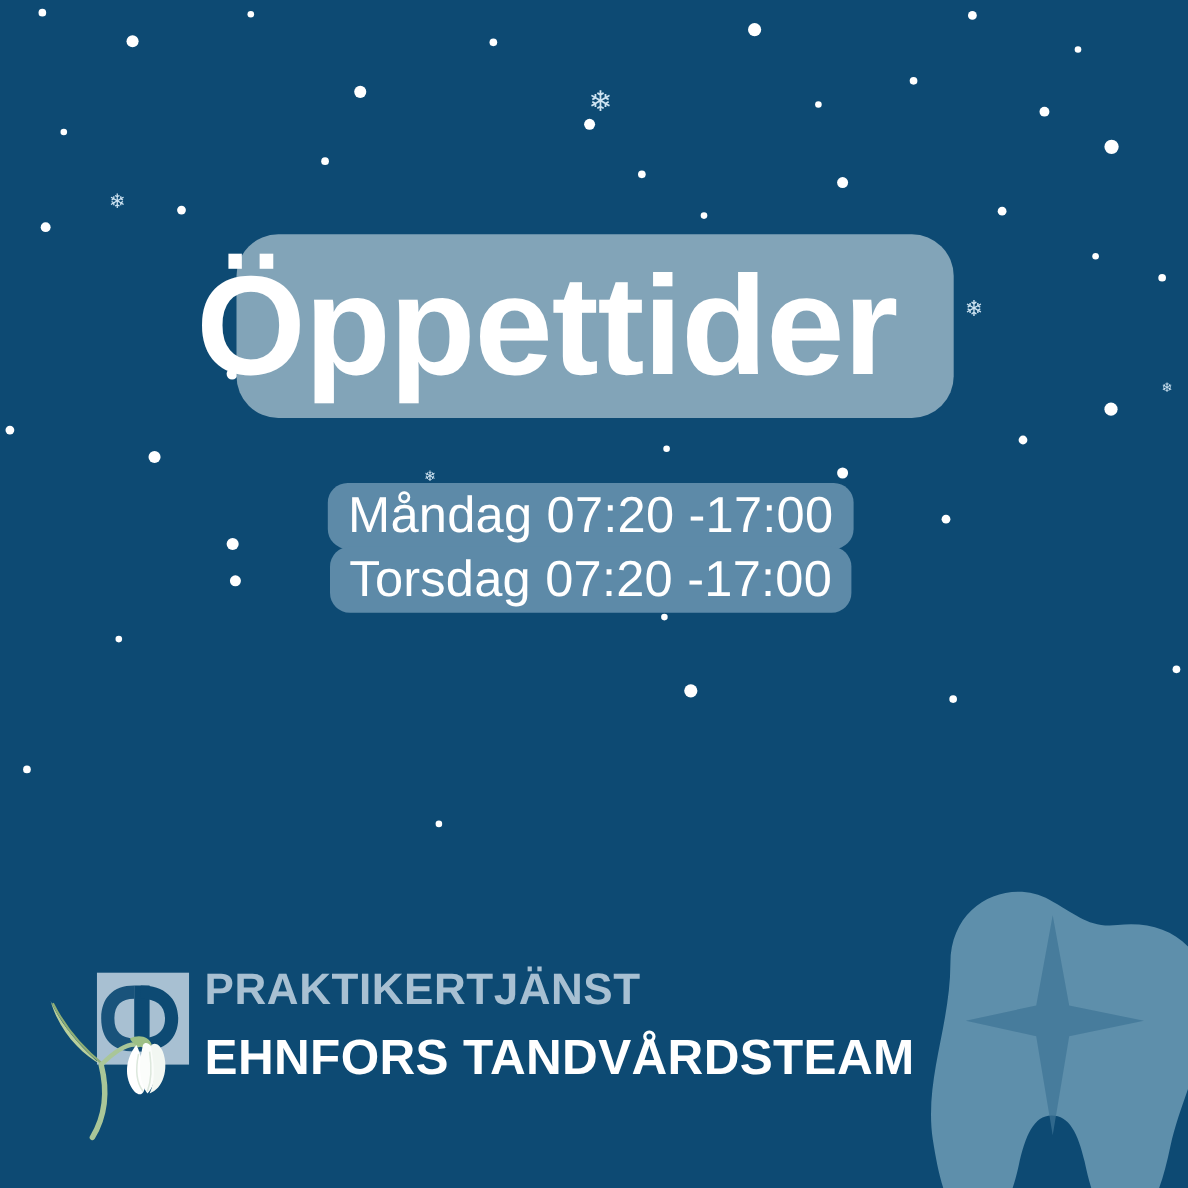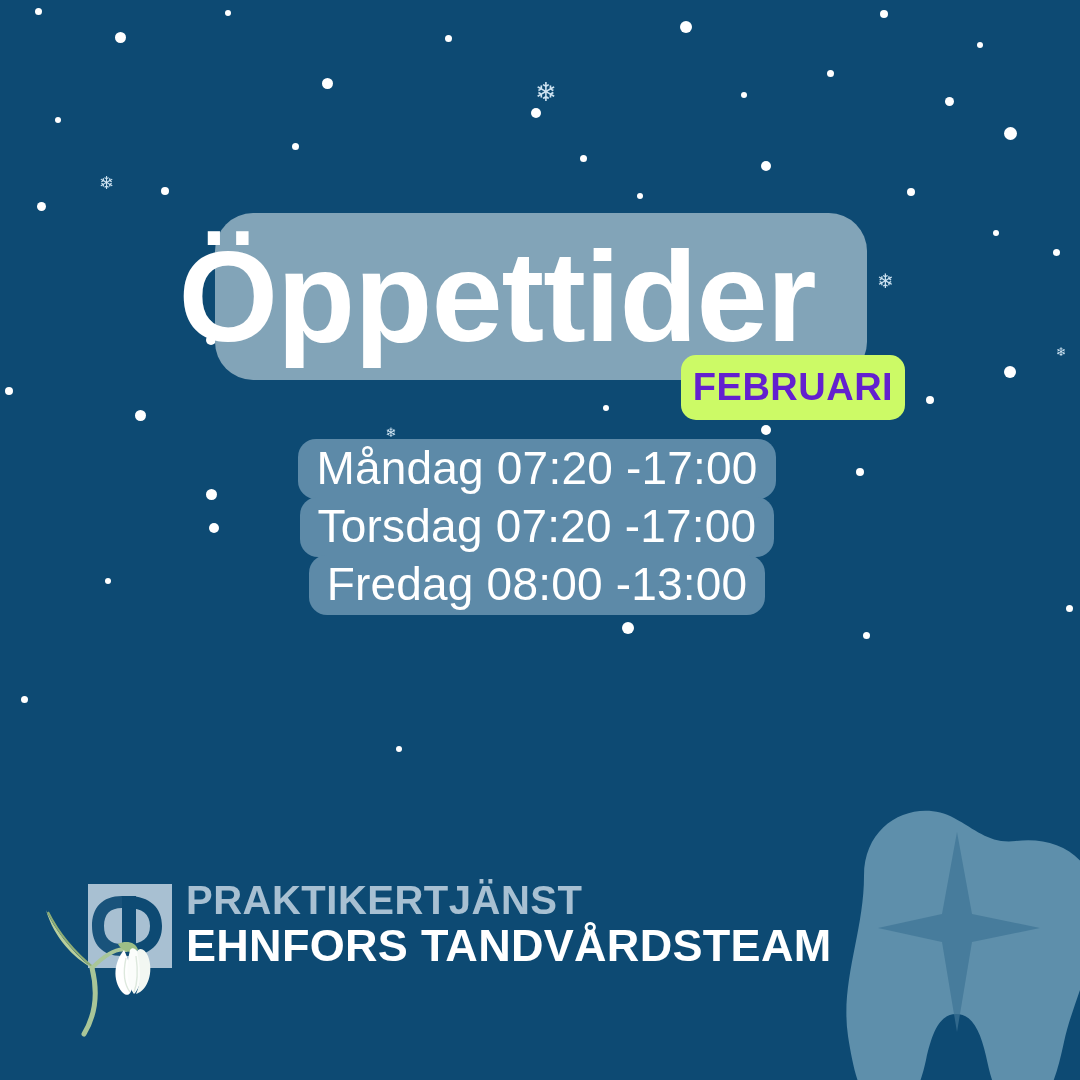--- a/index.html
+++ b/index.html
@@ -162,21 +162,21 @@
     letter-spacing: 0.5px;
     line-height: 1.0;
     white-space: nowrap;
   }
   #brand-bottom {
     color: #ffffff;
     font-size: 45px;
     font-weight: 700;
     letter-spacing: 0.3px;
     line-height: 1.05;
-    margin-top: 2px;
+    margin-top: 17px;
     white-space: nowrap;
   }
 </style>
 </head>
 <body>
 
 <div id="poster">
 
   <div id="snow-layer">
       <span class="snow-dot" style="left: 34.5px; top: 7.5px; width: 7px; height: 7px;"></span>
@@ -242,26 +242,24 @@
              C254 296, 244 326, 222 328 C198 330, 190 300, 184 272
              C178 246, 170 230, 154 230 C138 230, 130 248, 124 276
              C117 308, 106 330, 84 328 C60 326, 52 290, 46 252
              C38 198, 62 148, 62 92 Z" fill="#5e8fab"></path>
     <path d="M155 48 L170 130 L238 144 L170 158 L155 248 L140 158 L76 144 L140 130 Z" fill="#3f7595" opacity="0.72"></path>
   </svg>
 
   <div id="title-panel"></div>
   <div id="title-text">Öppettider</div>
 
-  <div id="month-badge">FEBRUARI</div>
 
   <div id="hours-block">
       <div class="hours-row">Måndag 07:20 -17:00</div>
       <div class="hours-row">Torsdag 07:20 -17:00</div>
-      <div class="hours-row">Fredag 08:00 -13:00</div>
     </div>
 
   <div id="logo-lockup">
 
     <div id="logo-mark-wrap">
 
       <svg id="logo-mark" width="84" height="84" viewBox="0 0 84 84" xmlns="http://www.w3.org/2000/svg" aria-hidden="true">
         <rect x="0" y="0" width="84" height="84" fill="#a8c0d2"></rect>
 
         <path d="M34 12 H48 V72 H34 Z" fill="#0d4a73"></path>

